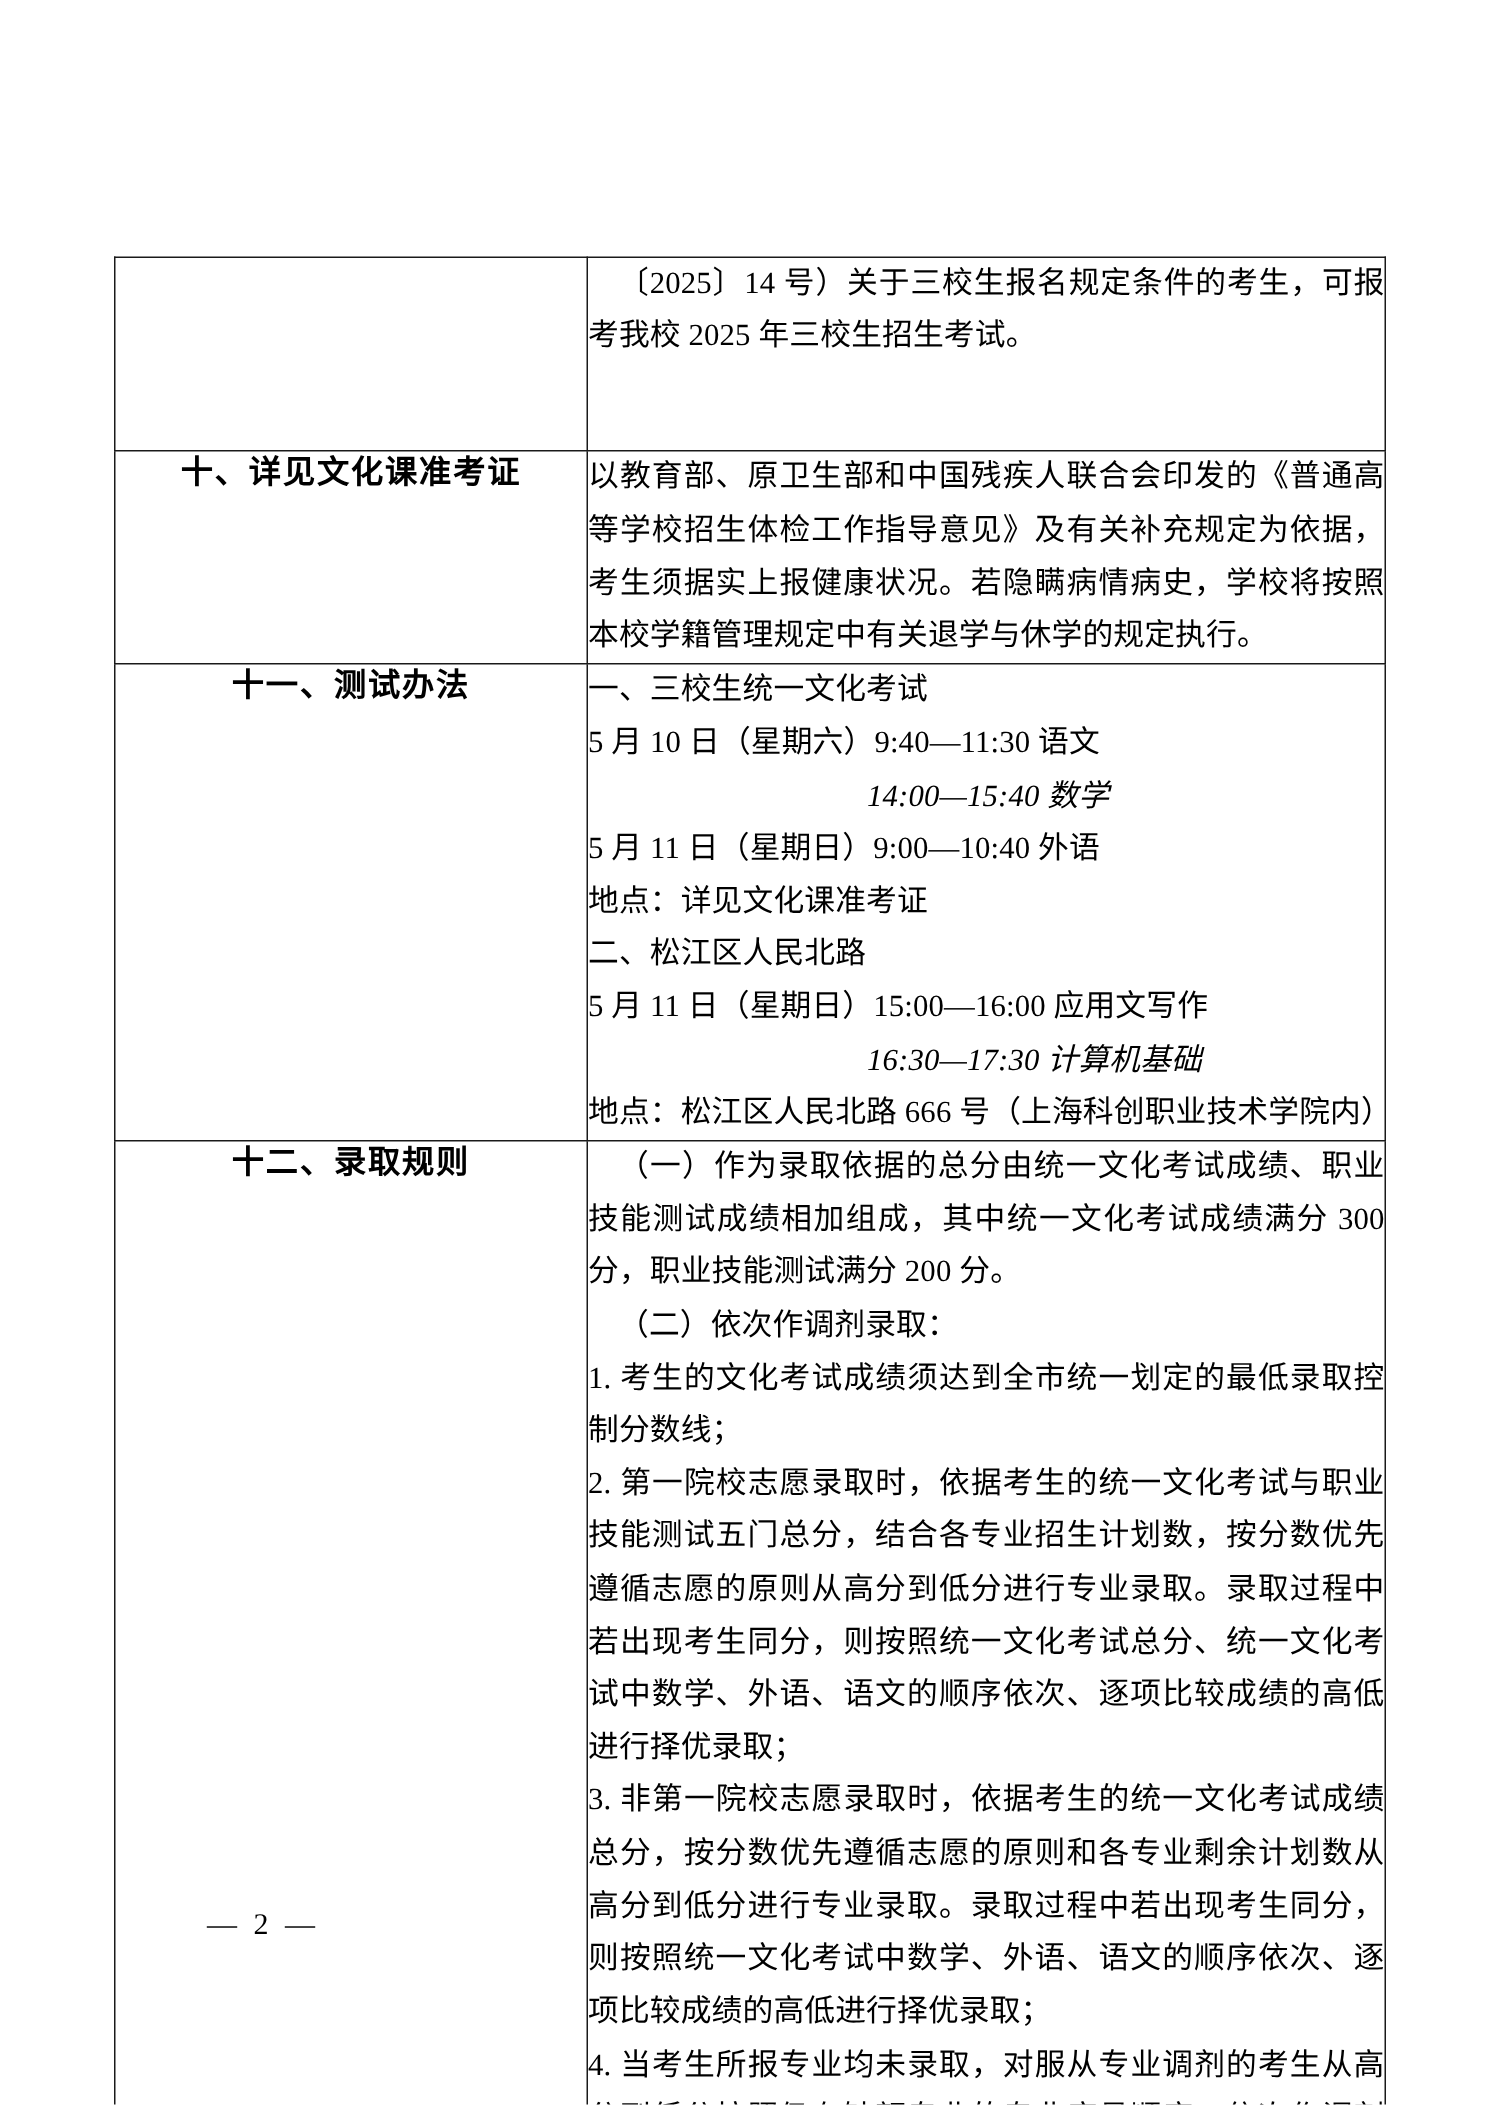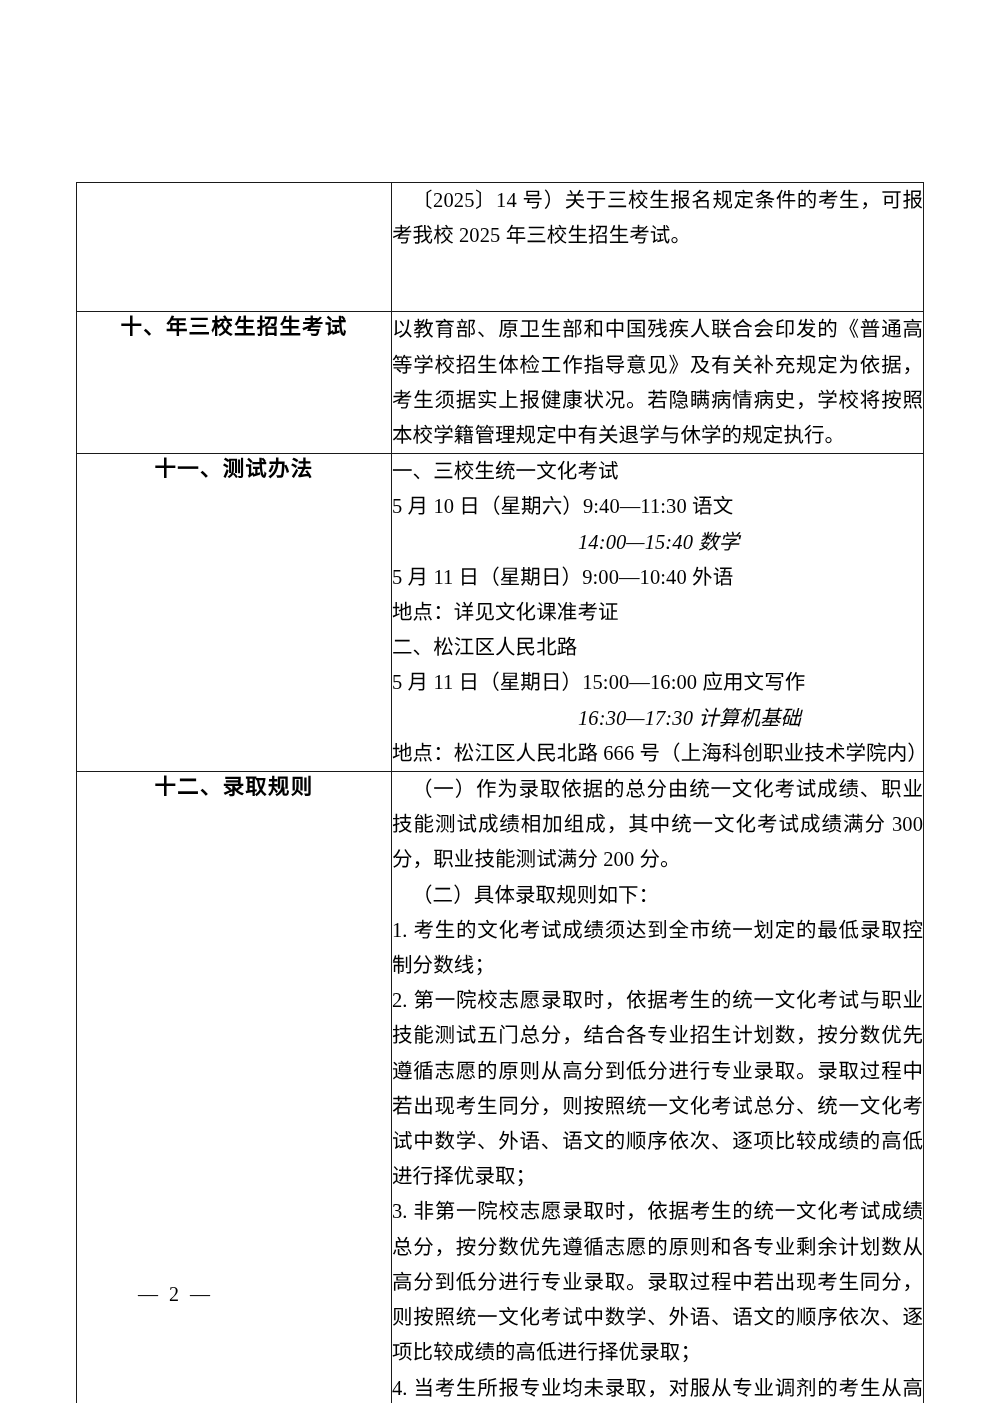--- a/index.html
+++ b/index.html
@@ -13,21 +13,21 @@
     height: 1403px;
     position: relative;
     font-family: "Liberation Serif", "DejaVu Serif", serif;
     color: #000000;
     overflow: hidden;
   }
 
   .page {
     position: absolute;
     left: 0;
-    top: 11px;
+    top: 0;
     width: 992px;
     height: 1087px;
     background: #ffffff;
   }
 
   
   .doc-table {
     position: absolute;
     left: 76px;
     top: 171px;
@@ -105,21 +105,21 @@
         <td class="col-label label-cell">
           <div class="label-text"></div>
         </td>
         <td class="col-body body-cell">
           <p class="ind1">〔2025〕14 号）关于三校生报名规定条件的考生，可报考我校 2025 年三校生招生考试。</p>
         </td>
       </tr>
 
       <tr>
         <td class="col-label label-cell">
-          <div class="label-text">十、年三校生招生考试</div>
+          <div class="label-text">十、详见文化课准考证</div>
         </td>
         <td class="col-body body-cell">
           <p>以教育部、原卫生部和中国残疾人联合会印发的《普通高等学校招生体检工作指导意见》及有关补充规定为依据，考生须据实上报健康状况。若隐瞒病情病史，学校将按照本校学籍管理规定中有关退学与休学的规定执行。</p>
         </td>
       </tr>
 
       <tr>
         <td class="col-label label-cell">
           <div class="label-text">十一、测试办法</div>
         </td>
@@ -135,21 +135,21 @@
           <p class="nowrap">地点：松江区人民北路 666 号（上海科创职业技术学院内）</p>
         </td>
       </tr>
 
       <tr>
         <td class="col-label label-cell">
           <div class="label-text">十二、录取规则</div>
         </td>
         <td class="col-body body-cell">
           <p class="ind1">（一）作为录取依据的总分由统一文化考试成绩、职业技能测试成绩相加组成，其中统一文化考试成绩满分 300 分，职业技能测试满分 200 分。</p>
-          <p class="ind1">（二）具体录取规则如下：</p>
+          <p class="ind1">（二）依次作调剂录取：</p>
           <p>1. 考生的文化考试成绩须达到全市统一划定的最低录取控制分数线；</p>
           <p>2. 第一院校志愿录取时，依据考生的统一文化考试与职业技能测试五门总分，结合各专业招生计划数，按分数优先遵循志愿的原则从高分到低分进行专业录取。录取过程中若出现考生同分，则按照统一文化考试总分、统一文化考试中数学、外语、语文的顺序依次、逐项比较成绩的高低进行择优录取；</p>
           <p>3. 非第一院校志愿录取时，依据考生的统一文化考试成绩总分，按分数优先遵循志愿的原则和各专业剩余计划数从高分到低分进行专业录取。录取过程中若出现考生同分，则按照统一文化考试中数学、外语、语文的顺序依次、逐项比较成绩的高低进行择优录取；</p>
           <p>4. 当考生所报专业均未录取，对服从专业调剂的考生从高分到低分按照仍有缺额专业的专业序号顺序，依次作调剂录取。对不服从专业调剂或不能调剂录取的予以退档。</p>
 
         </td>
       </tr>
 
     </tbody>
   </table>

